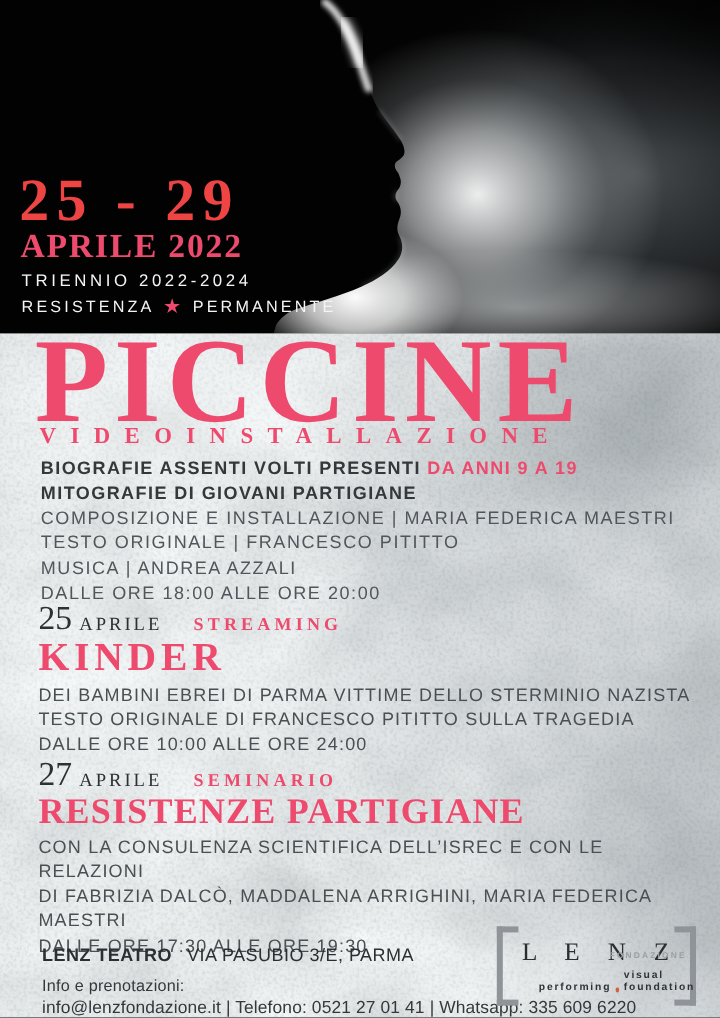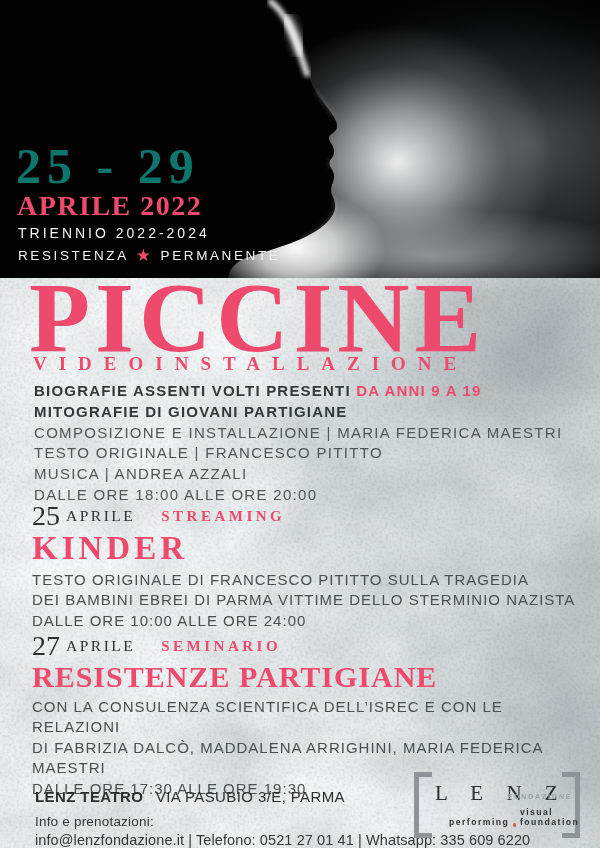--- a/index.html
+++ b/index.html
@@ -8,21 +8,21 @@
     background:#ccd3d5;font-family:"Liberation Sans",sans-serif;
     -webkit-font-smoothing:antialiased;
   }
   
   .photo{position:absolute;top:0;left:0;width:600px;height:278px;background:#000;}
   .photo svg{position:absolute;top:0;left:0;display:block;}
   .photo-header{position:absolute;top:0;left:0;width:100%;height:100%;z-index:3;}
   .dates{
     position:absolute;left:16px;top:141px;
     font-family:"Liberation Serif",serif;font-weight:700;
-    font-size:50px;line-height:1;letter-spacing:6px;color:#0f766e;
+    font-size:50px;line-height:1;letter-spacing:6px;color:#ef4444;
   }
   .month-year{
     position:absolute;left:17px;top:192px;
     font-family:"Liberation Serif",serif;font-weight:700;
     font-size:28px;line-height:1;letter-spacing:1.5px;color:#ee4a6d;
   }
   .triennio{
     position:absolute;left:18px;top:226px;
     font-size:14px;line-height:1;letter-spacing:3px;color:#f4f4f4;font-weight:500;
   }
@@ -61,21 +61,21 @@
   }
   
   .credits{position:absolute;left:34px;top:381px;font-size:15px;line-height:20.8px;}
   .credits .bold{font-weight:700;color:#33383b;letter-spacing:1.2px;}
   .credits .lite{font-weight:400;color:#50565a;letter-spacing:1.3px;}
   .pink{color:#ee4a6d;}
   
   .event{position:absolute;left:32px;}
   .event-1{top:502px;}
   .event-2{top:632px;}
-  .date-row{display:flex;align-items:center;color:#2c3134;}
+  .date-row{display:flex;align-items:flex-end;color:#2c3134;}
   .day{font-family:"Liberation Serif",serif;font-size:28px;line-height:1;font-weight:400;}
   .month{font-family:"Liberation Serif",serif;font-size:15.5px;letter-spacing:2.5px;margin-left:6px;font-weight:500;}
   .tag{font-family:"Liberation Serif",serif;font-weight:700;font-size:15px;letter-spacing:3.5px;color:#ee4a6d;margin-left:26px;}
   .event-title{
     font-family:"Liberation Serif",serif;font-weight:700;color:#ee4a6d;
     line-height:1.05;margin-top:1px;
   }
   .event-1 .event-title{font-size:33px;letter-spacing:4px;}
   .event-2 .event-title{font-size:30px;letter-spacing:1px;}
   .event-body{margin-top:4px;font-size:15px;line-height:20.6px;color:#494f52;letter-spacing:1px;}
@@ -228,22 +228,22 @@
     </div>
 
     <div class="event event-1">
       <div class="date-row">
         <span class="day">25</span>
         <span class="month">APRILE</span>
         <span class="tag">STREAMING</span>
       </div>
       <div class="event-title">KINDER</div>
       <div class="event-body">
+        <div>DEI BAMBINI EBREI DI PARMA VITTIME DELLO STERMINIO NAZISTA</div>
         <div>TESTO ORIGINALE DI FRANCESCO PITITTO SULLA TRAGEDIA</div>
-        <div>DEI BAMBINI EBREI DI PARMA VITTIME DELLO STERMINIO NAZISTA</div>
         <div>DALLE ORE 10:00 ALLE ORE 24:00</div>
       </div>
     </div>
 
     <div class="event event-2">
       <div class="date-row">
         <span class="day">27</span>
         <span class="month">APRILE</span>
         <span class="tag">SEMINARIO</span>
       </div>

